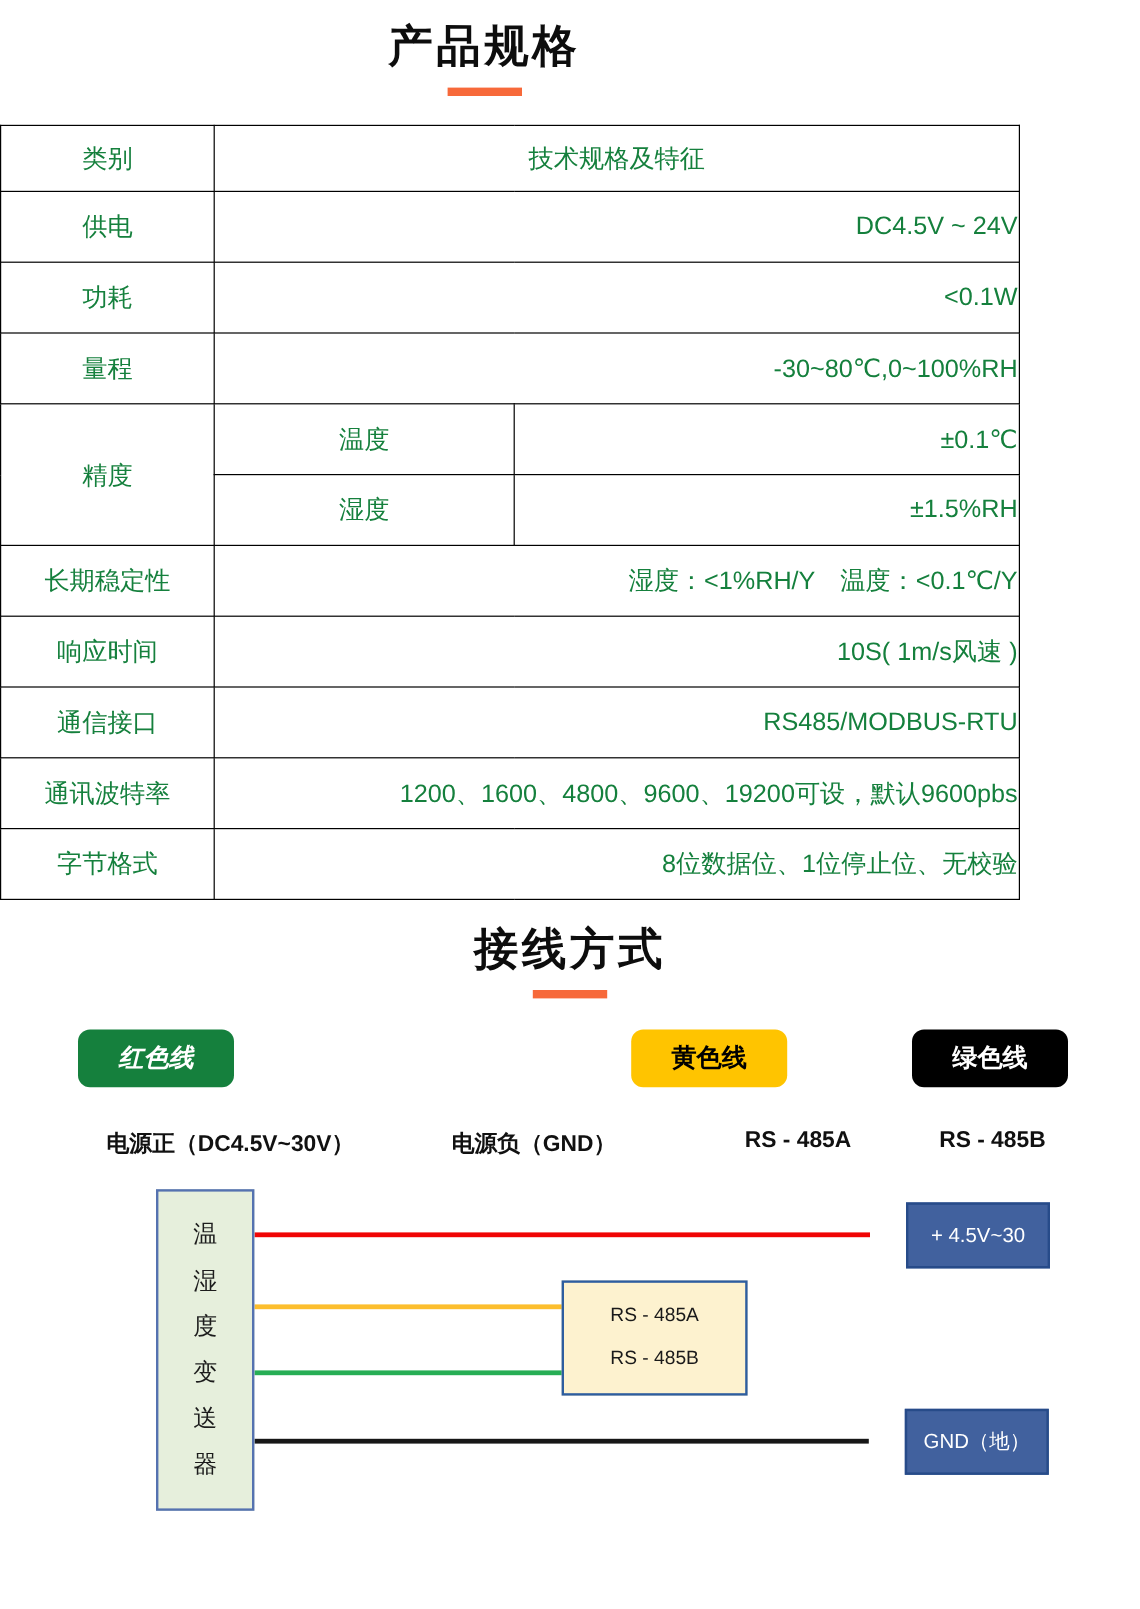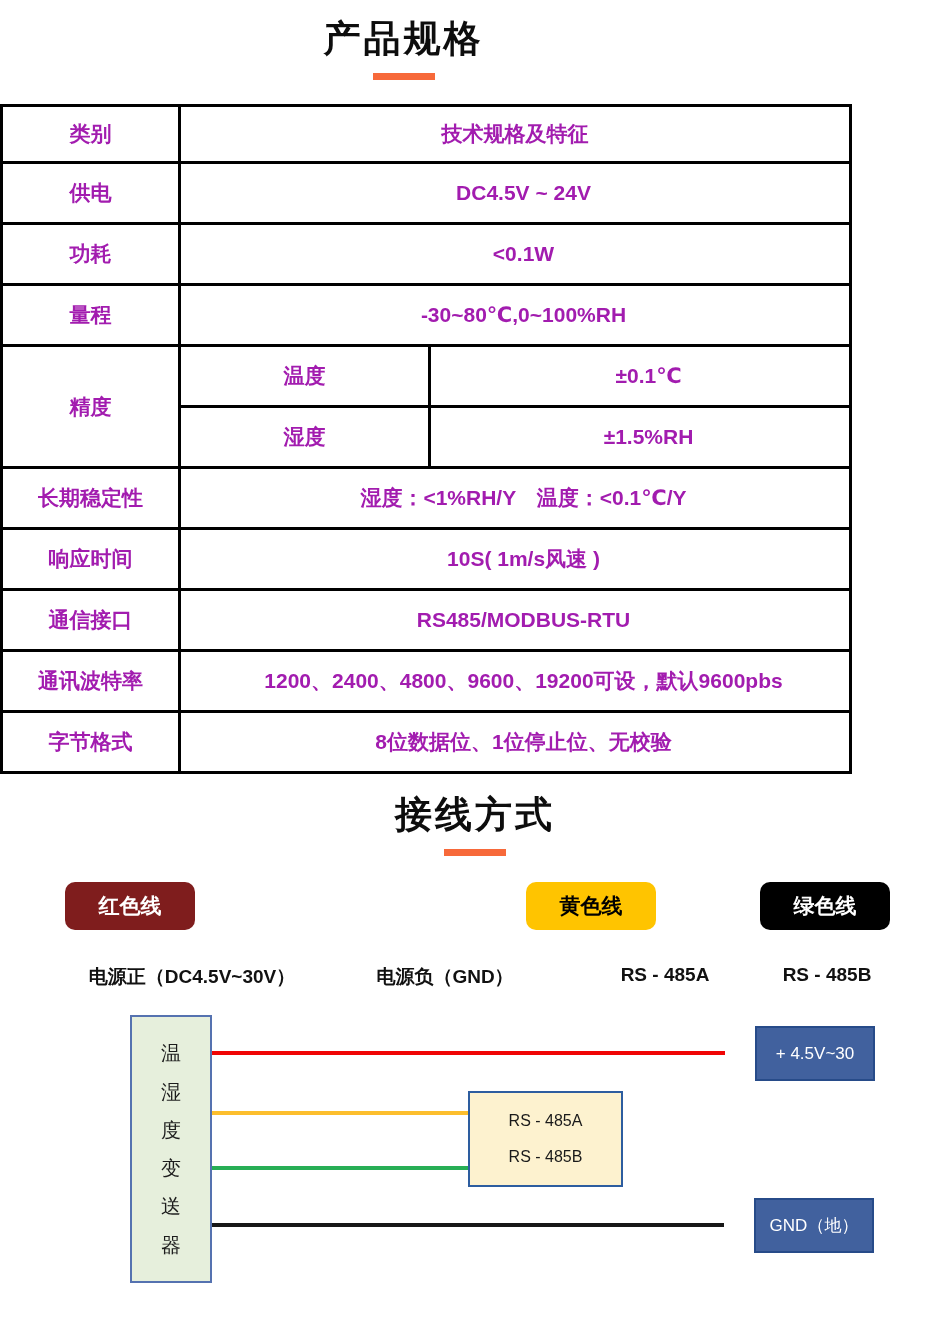--- a/index.html
+++ b/index.html
@@ -36,29 +36,29 @@
     margin: 11px auto 0 auto;
   }
   
   table.spec-table {
     border-collapse: collapse;
     table-layout: fixed;
     width: 849px;
     margin: 24px auto 0 auto;
   }
   table.spec-table td {
-    border: 3px solid #000000;
+    border: 1px solid #000000;
     font-size: 21px;
-    font-weight: 700;
-    color: #a21caf;
+    font-weight: 400;
+    color: #15803d;
     overflow: hidden;
     white-space: nowrap;
   }
   td.center-cell { text-align: center; }
-  td.value-cell  { text-align: center; padding-left: 18px; }
+  td.value-cell  { text-align: right; padding-left: 18px; }
   tr.header-row td { height: 52px; }
   tr.body-row td   { height: 56px; }
   
   .wiring-section {
     position: relative;
     width: 950px;
     height: 540px;
     margin-top: 0px;
   }
   .wiring-title {
@@ -75,21 +75,21 @@
     position: absolute;
     top: 104px;
     width: 130px;
     height: 48px;
     border-radius: 10px;
     font-size: 21px;
     font-weight: 600;
     line-height: 48px;
     text-align: center;
   }
-  .badge-red    { left: 65px;  background: #7f1d1d; color: #ffffff; }
+  .badge-red    { left: 65px;  background: #15803d; color: #ffffff; font-style: italic; }
   .badge-black  { left: 294px; background: #000000; color: #ffffff; }
   .badge-yellow { left: 526px; background: #ffc400; color: #000000; }
   .badge-green  { left: 760px; background: #000000; color: #ffffff; }
   .legend-desc {
     position: absolute;
     top: 186px;
     transform: translateX(-50%);
     font-size: 19px;
     font-weight: 700;
     color: #111111;
@@ -213,21 +213,21 @@
       <tr class="body-row">
         <td class="center-cell">响应时间</td>
         <td class="value-cell" colspan="2">10S( 1m/s风速 )</td>
       </tr>
       <tr class="body-row">
         <td class="center-cell">通信接口</td>
         <td class="value-cell" colspan="2">RS485/MODBUS-RTU</td>
       </tr>
       <tr class="body-row">
         <td class="center-cell">通讯波特率</td>
-        <td class="value-cell" colspan="2">1200、2400、4800、9600、19200可设，默认9600pbs</td>
+        <td class="value-cell" colspan="2">1200、1600、4800、9600、19200可设，默认9600pbs</td>
       </tr>
       <tr class="body-row">
         <td class="center-cell">字节格式</td>
         <td class="value-cell" colspan="2">8位数据位、1位停止位、无校验</td>
       </tr>
     </tbody>
   </table>
 
   <div class="wiring-section">
     <h2 class="wiring-title">接线方式</h2>

